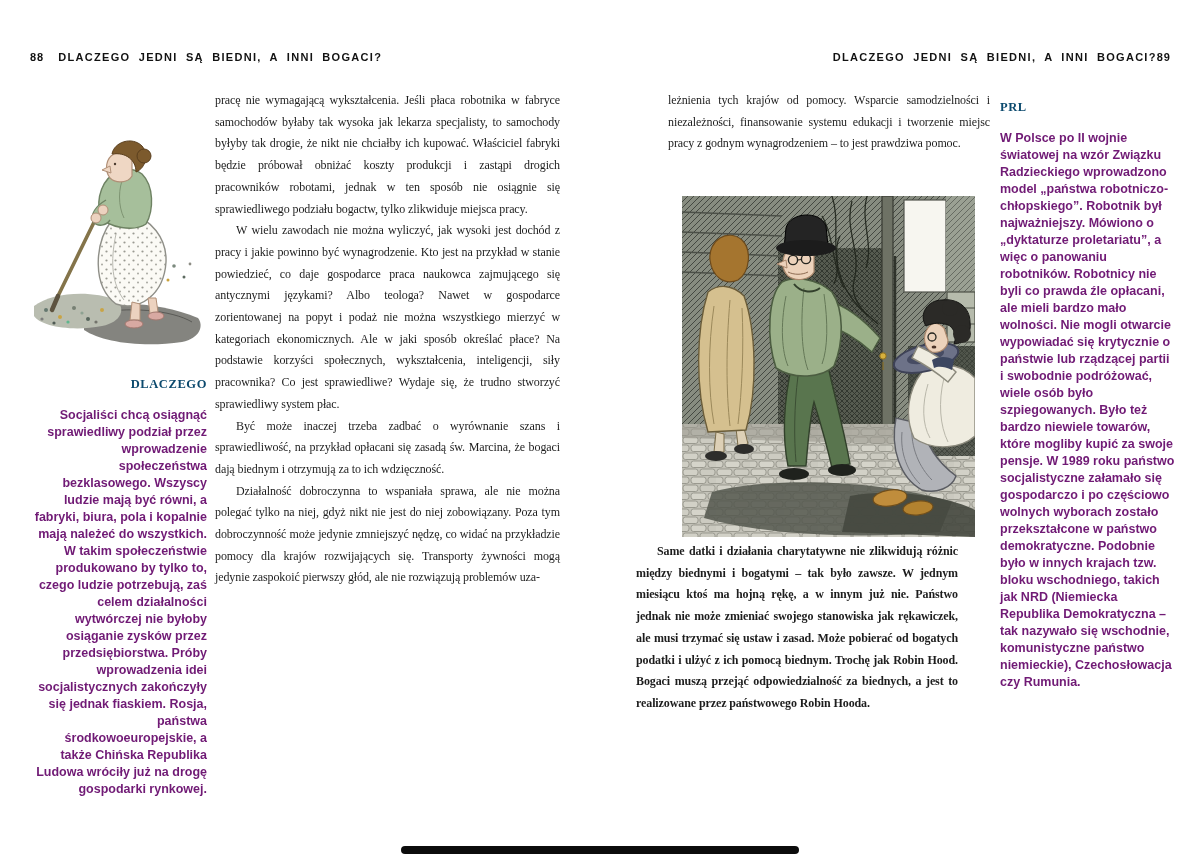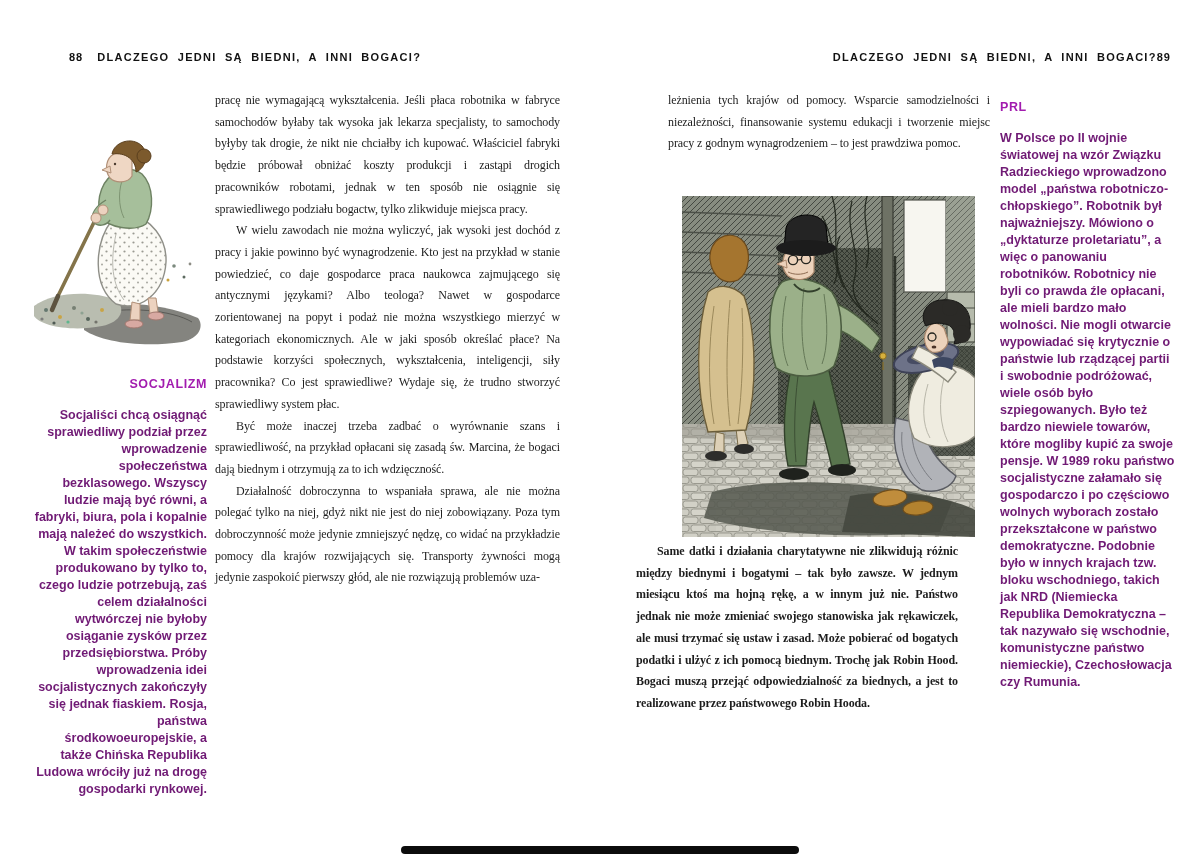--- a/index.html
+++ b/index.html
@@ -6,21 +6,21 @@
   body{
     width:1200px;height:855px;position:relative;background:#ffffff;overflow:hidden;
     font-family:"Liberation Serif",serif;
   }
   
   .runhead{
     position:absolute;top:51px;font-family:"Liberation Sans",sans-serif;
     font-weight:bold;font-size:11px;letter-spacing:1.3px;word-spacing:4px;color:#121212;
     white-space:nowrap;
   }
-  .runhead-left{left:30px;margin-left:39px;}
+  .runhead-left{left:30px;}
   .runhead-right{right:29px;text-align:right;}
   .runhead .pgnum{letter-spacing:1px;}
   .runhead-left .pgnum{margin-right:14px;}
   .runhead-right .pgnum{}
 
   
   .maincol{
     position:absolute;width:345px;font-size:12px;line-height:21.7px;
     text-align:justify;color:#1d1d1d;letter-spacing:-0.1px;
   }
@@ -28,21 +28,21 @@
   .maincol p.indent{text-indent:21px;}
   .left-main{left:215px;top:90px;}
   .right-main-top{left:668px;top:90px;width:322px;}
   .right-main-bottom{left:636px;top:541px;width:322px;font-weight:bold;}
 
   
   .sidebar{
     position:absolute;font-family:"Liberation Sans",sans-serif;font-weight:bold;
     font-size:12.5px;line-height:17px;
   }
-  .sidebar .sb-heading{color:#a21caf;letter-spacing:.6px;margin:0 0 14px 0;}
+  .sidebar .sb-heading{color:#0c4a6e;letter-spacing:.6px;margin:0 0 14px 0;font-family:Liberation Serif, serif;}
   .sidebar .sb-body{color:#701a75;margin:0;}
   .sidebar-socjalizm{left:30px;top:376px;width:177px;text-align:right;}
   .sidebar-prl{left:1000px;top:99px;width:175px;text-align:left;}
 
   .illu{position:absolute;}
   .illu-left{left:32px;top:114px;width:176px;height:240px;}
   .illu-right{left:682px;top:196px;width:293px;height:341px;}
   svg{display:block;}
 
   .home-bar{
@@ -109,21 +109,21 @@
   <path d="M82,40 C74,44 72,56 78,64 C84,70 96,69 100,62 L100,44 C96,38 88,37 82,40 Z" fill="#efd7c4" stroke="#b08f77" stroke-width="1.2"></path>
   <path d="M78,52 L70,56 L79,59 Z" fill="#efd7c4" stroke="#b08f77" stroke-width="1"></path>
   <circle cx="83" cy="50" r="1.2" fill="#4a3a2e"></circle>
 
   <path d="M80,40 C82,28 100,22 110,32 C117,40 114,54 104,58 C104,46 94,38 80,40 Z" fill="#7c5a2d" stroke="#5a3f1e" stroke-width="1"></path>
   <circle cx="112" cy="42" r="7" fill="#7c5a2d" stroke="#5a3f1e" stroke-width="1"></circle>
 </svg>
 </div>
 
 <div class="sidebar sidebar-socjalizm">
-  <p class="sb-heading">SOCJALIZM</p>
+  <p class="sb-heading">DLACZEGO</p>
   <p class="sb-body">Socjaliści chcą osiągnąć sprawiedliwy podział przez wprowadzenie społeczeństwa bezklasowego. Wszyscy ludzie mają być równi, a fabryki, biura, pola i kopalnie mają należeć do wszystkich. W takim społeczeństwie produkowano by tylko to, czego ludzie potrzebują, zaś celem działalności wytwórczej nie byłoby osiąganie zysków przez przedsiębiorstwa. Próby wprowadzenia idei socjalistycznych zakończyły się jednak fiaskiem. Rosja, państwa środkowoeuropejskie, a także Chińska Republika Ludowa wróciły już na drogę gospodarki rynkowej.</p>
 </div>
 
 <div class="maincol left-main">
   <p>pracę nie wymagającą wykształcenia. Jeśli płaca robotnika w fabryce samochodów byłaby tak wysoka jak lekarza specjalisty, to samochody byłyby tak drogie, że nikt nie chciałby ich kupować. Właściciel fabryki będzie próbował obniżać koszty produkcji i zastąpi drogich pracowników robotami, jednak w ten sposób nie osiągnie się sprawiedliwego podziału bogactw, tylko zlikwiduje miejsca pracy.</p>
   <p class="indent">W wielu zawodach nie można wyliczyć, jak wysoki jest dochód z pracy i jakie powinno być wynagrodzenie. Kto jest na przykład w stanie powiedzieć, co daje gospodarce praca naukowca zajmującego się antycznymi językami? Albo teologa? Nawet w gospodarce zorientowanej na popyt i podaż nie można wszystkiego mierzyć w kategoriach ekonomicznych. Ale w jaki sposób określać płace? Na podstawie korzyści społecznych, wykształcenia, inteligencji, siły pracownika? Co jest sprawiedliwe? Wydaje się, że trudno stworzyć sprawiedliwy system płac.</p>
   <p class="indent">Być może inaczej trzeba zadbać o wyrównanie szans i sprawiedliwość, na przykład opłacani się zasadą św. Marcina, że bogaci dają biednym i otrzymują za to ich wdzięczność.</p>
   <p class="indent">Działalność dobroczynna to wspaniała sprawa, ale nie można polegać tylko na niej, gdyż nikt nie jest do niej zobowiązany. Poza tym dobroczynność może jedynie zmniejszyć nędzę, co widać na przykładzie pomocy dla krajów rozwijających się. Transporty żywności mogą jedynie zaspokoić pierwszy głód, ale nie rozwiązują problemów uza-</p>
 </div>
 

